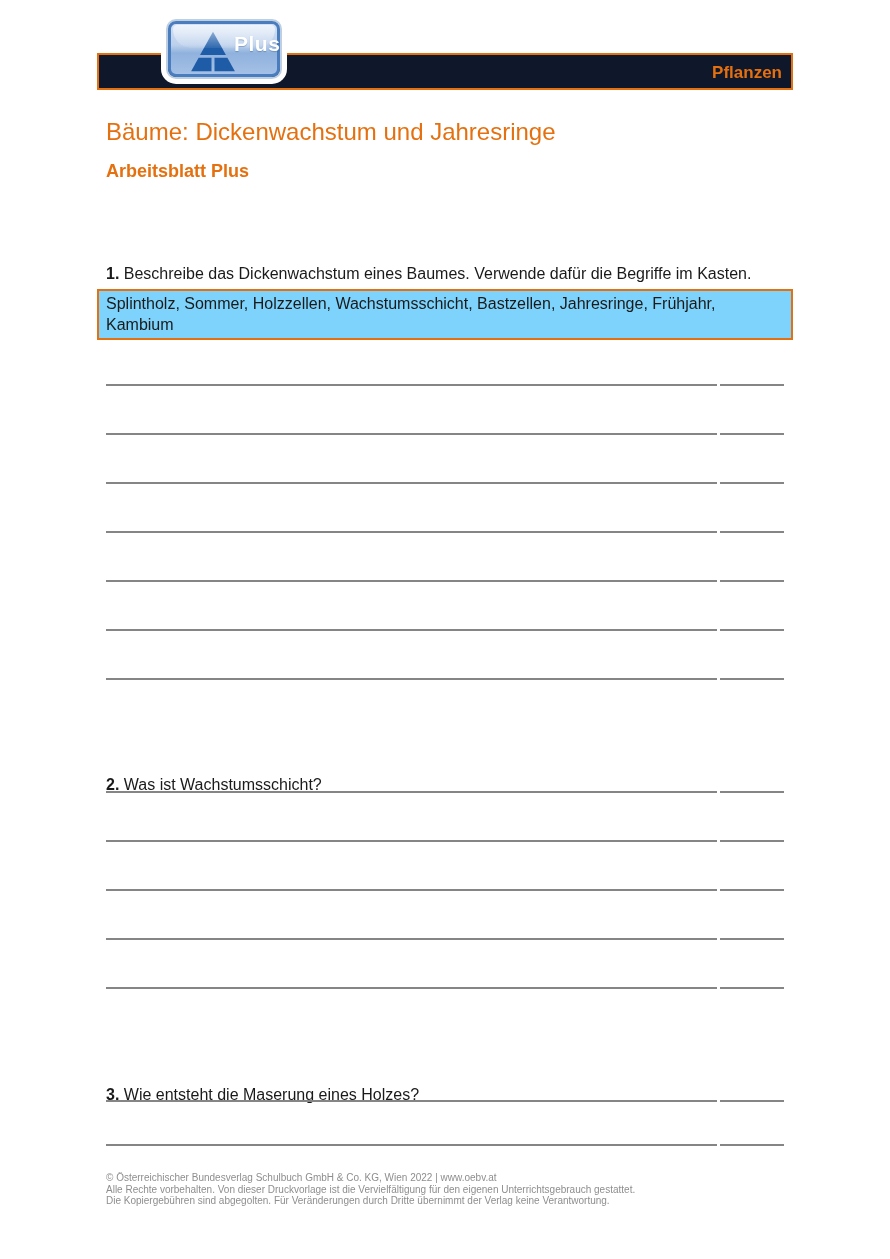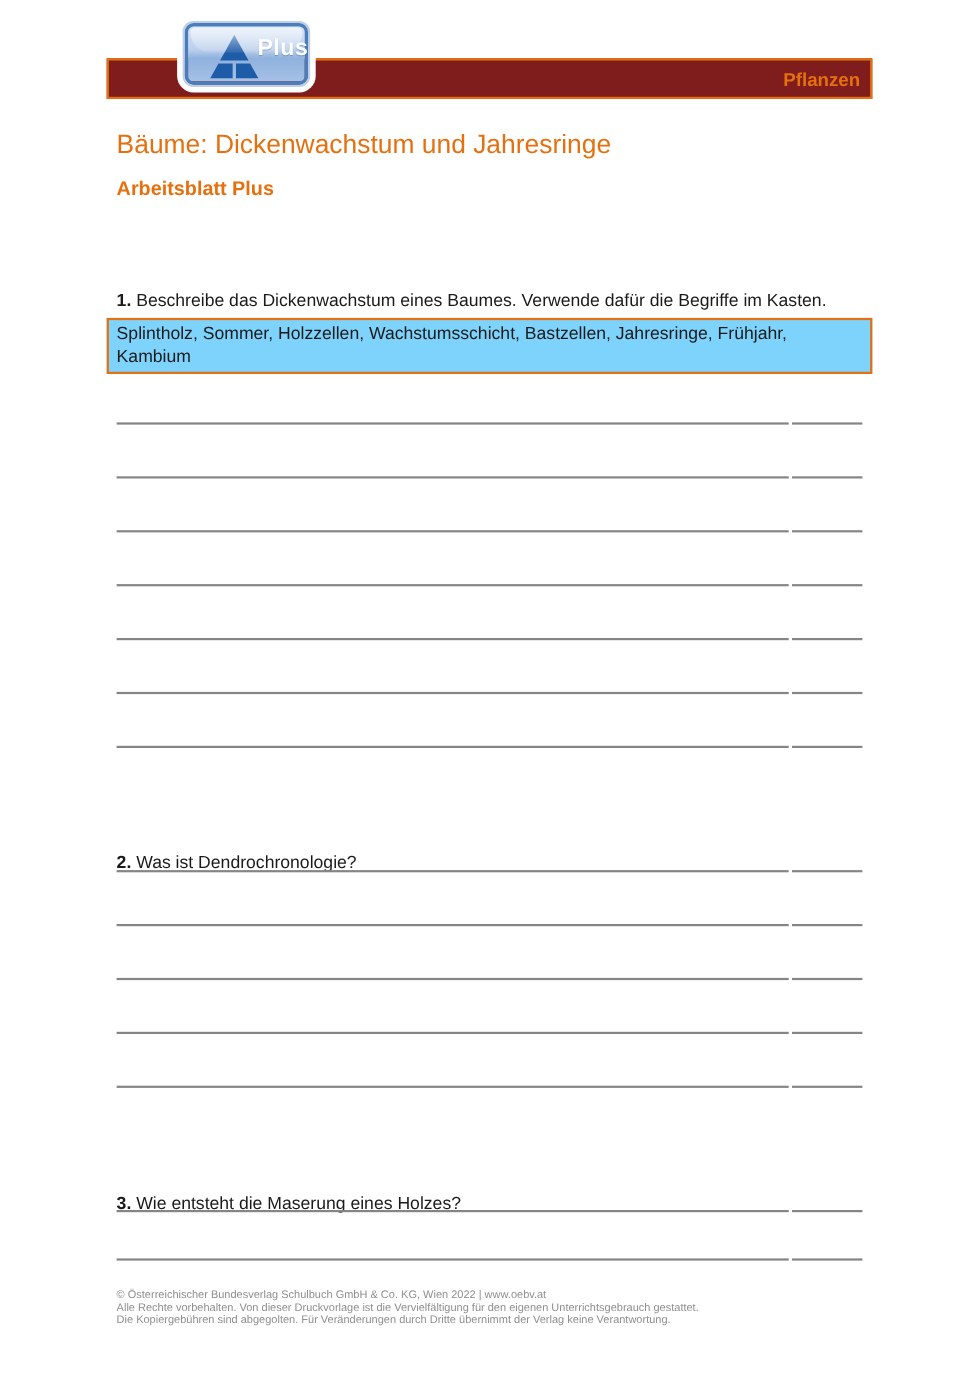--- a/index.html
+++ b/index.html
@@ -23,21 +23,21 @@
     background:#ffffff;
     overflow:hidden;
   }
 
   
   .header-box{
     position:absolute;
     left:97px; top:53px;
     width:696px; height:37px;
     border:2px solid var(--accent);
-    background:#7f1d1d;
+    background:#0f172a;
   }
   .section-label{
     position:absolute;
     right:9px; top:8px;
     font-size:17px;
     font-weight:bold;
     color:var(--accent);
   }
   .logo{
     position:absolute;
@@ -197,21 +197,21 @@
       <div class="writing-line">
         <span class="seg seg-a"></span>
         <span class="seg seg-b"></span>
       </div>
       <div class="writing-line">
         <span class="seg seg-a"></span>
         <span class="seg seg-b"></span>
       </div>
     </div>
 
-  <p class="question q2"><b>2.</b> <span>Was ist Dendrochronologie?</span></p>
+  <p class="question q2"><b>2.</b> <span>Was ist Wachstumsschicht?</span></p>
 
   <div class="lines-group g2">
       <div class="writing-line">
         <span class="seg seg-a"></span>
         <span class="seg seg-b"></span>
       </div>
       <div class="writing-line">
         <span class="seg seg-a"></span>
         <span class="seg seg-b"></span>
       </div>

